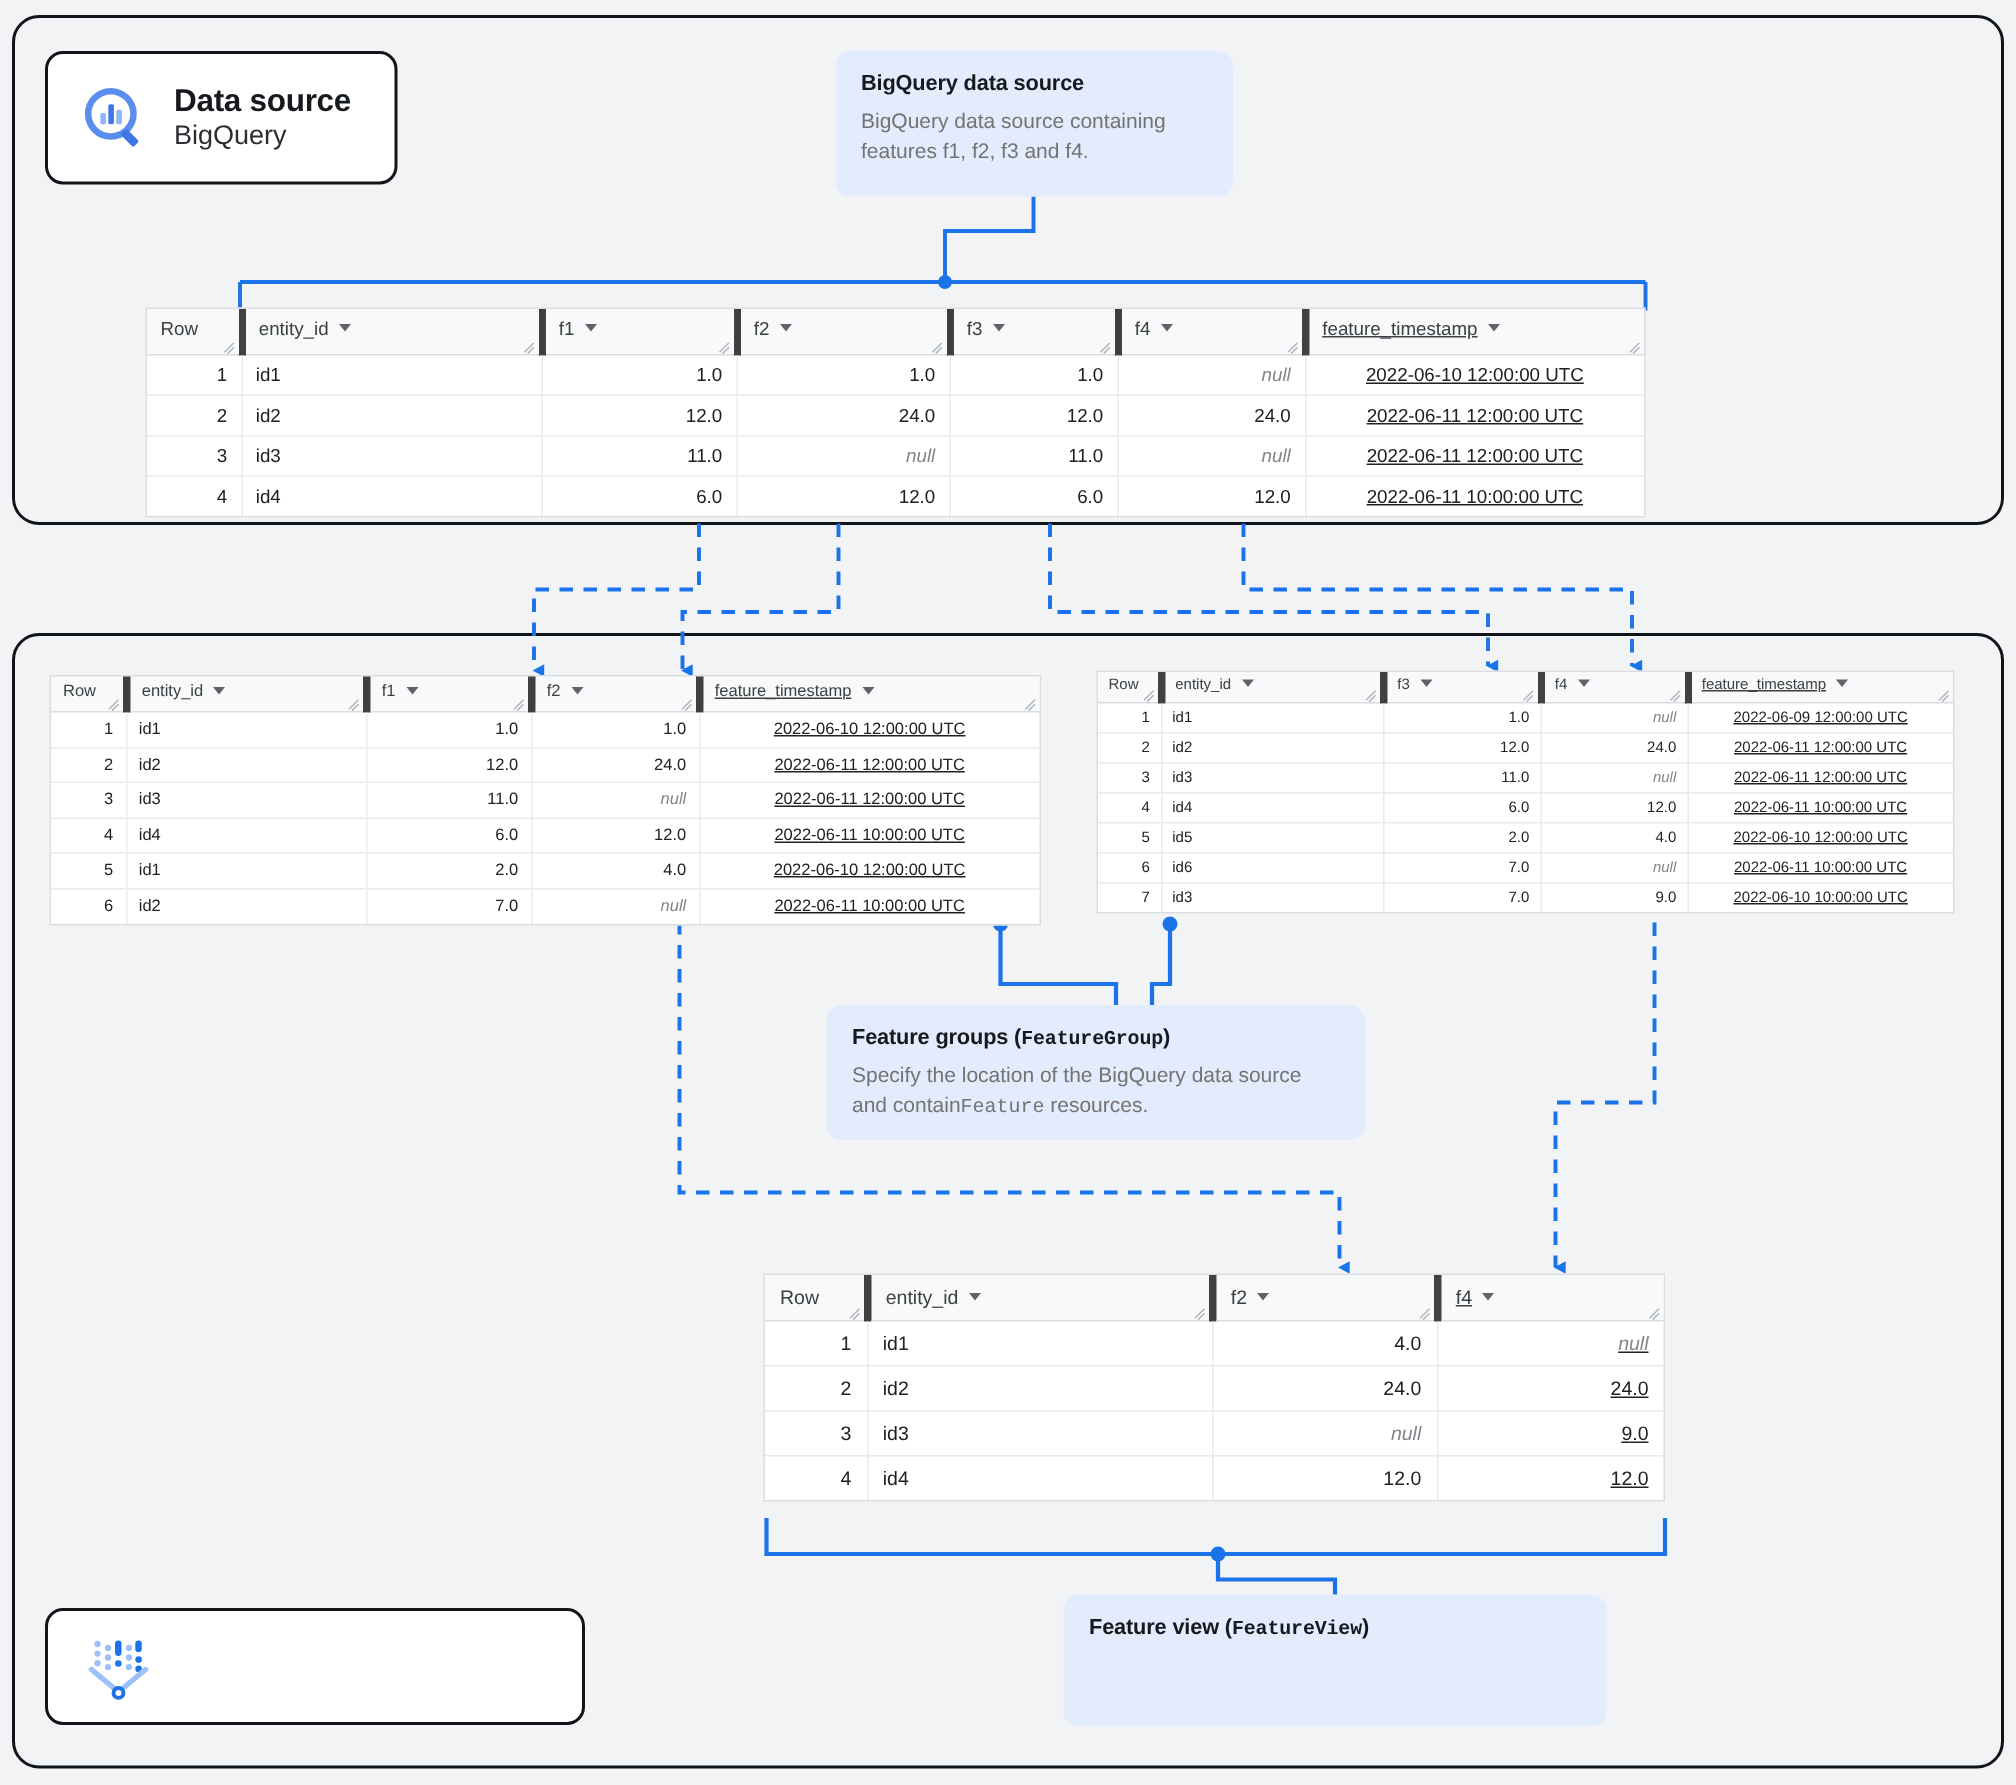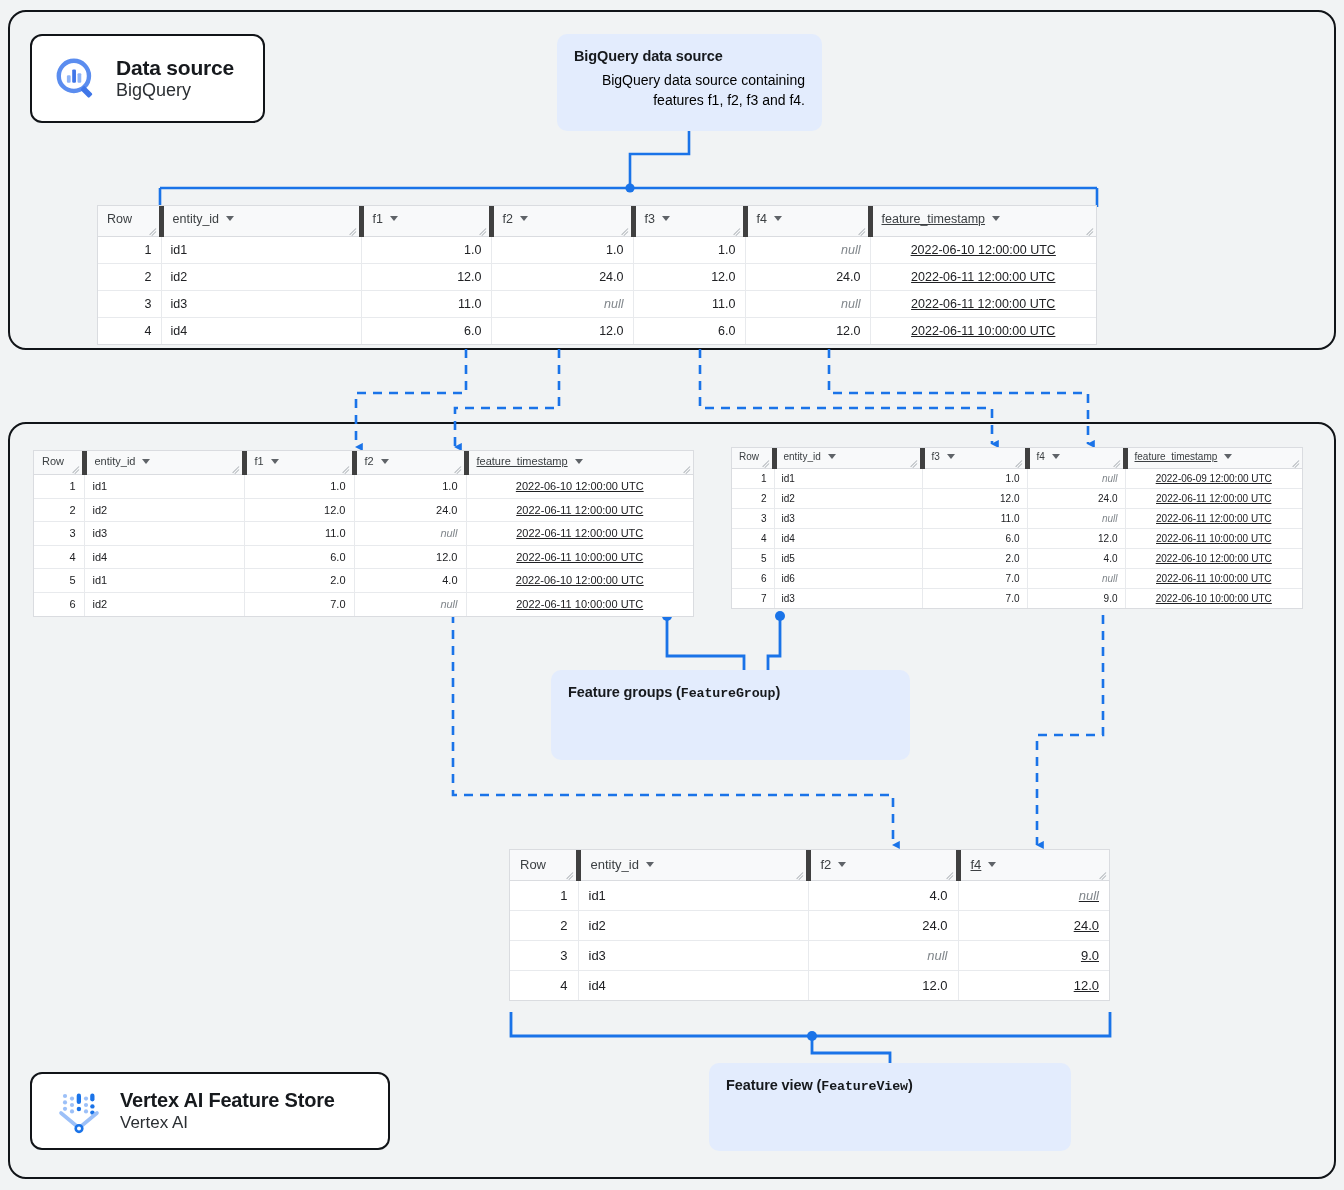--- a/index.html
+++ b/index.html
@@ -46,21 +46,21 @@
   .callout {
     position:absolute;
     background:#e3ecfd;
     border-radius:10px;
     padding:14px 17px 15px 17px;
   }
   .callout .c-title {
     font-size:14.5px; font-weight:700; color:#16191d; margin-bottom:7px;
     letter-spacing:-0.1px;
   }
-  .callout .c-body { font-size:14px; line-height:1.42; color:#000000;text-align:right; }
+  .callout .c-body { font-size:14px; line-height:1.42; color:#737373; }
   .mono { font-family:"Liberation Mono", monospace; font-size:13.3px; }
   #callout-fds { left:557px; top:34px;  width:265px; height:97px; }
   #callout-fg  { left:551px; top:670px; width:359px; height:90px; }
   #callout-fv  { left:709px; top:1063px; width:362px; height:88px; }
 
   
   .bqtable {
     position:absolute;
     background:#ffffff;
     border:1px solid #dadce0;
@@ -222,33 +222,30 @@
         <rect x="24.7" y="9.6" width="4.3" height="10.4" rx="2.1"></rect>
         <circle cx="26.9" cy="25" r="2.2"></circle>
         <rect x="38.2" y="9.6" width="4.3" height="7.8" rx="2.1"></rect>
         <circle cx="40.4" cy="22.4" r="2.2"></circle>
         <circle cx="40.4" cy="28.6" r="2.2"></circle>
       </g>
       <path d="M9,29 L27,44 L45,29" fill="none" stroke="#9cc0f8" stroke-width="3.6" stroke-linecap="round" stroke-linejoin="round"></path>
       <circle cx="27" cy="44.6" r="3.3" fill="#ffffff" stroke="#1a73e8" stroke-width="2.6"></circle>
     </svg>
   </span>
-  <span class="chip-text">
-    <span class="chip-title">Vertex AI Feature Store</span>
-    <span class="chip-sub">Vertex AI</span>
-  </span>
 </div>
 
 <div class="callout" id="callout-fds">
   <div class="c-title">BigQuery data source</div>
   <div class="c-body">BigQuery data source containing features f1, f2, f3 and f4.</div>
 </div>
 
 <div class="callout" id="callout-fg">
   <div class="c-title"><span>Feature groups (</span><span class="mono">FeatureGroup</span><span>)</span></div>
+  <div class="c-body"><span>Specify the location of the BigQuery data source and contain</span><span class="mono">Feature</span><span> resources.</span></div>
 </div>
 
 <div class="callout" id="callout-fv">
   <div class="c-title"><span>Feature view (</span><span class="mono">FeatureView</span><span>)</span></div>
 </div>
 
 <div class="bqtable" id="tbl-source">
     <table>
       <colgroup>
         <col style="width:63px">

